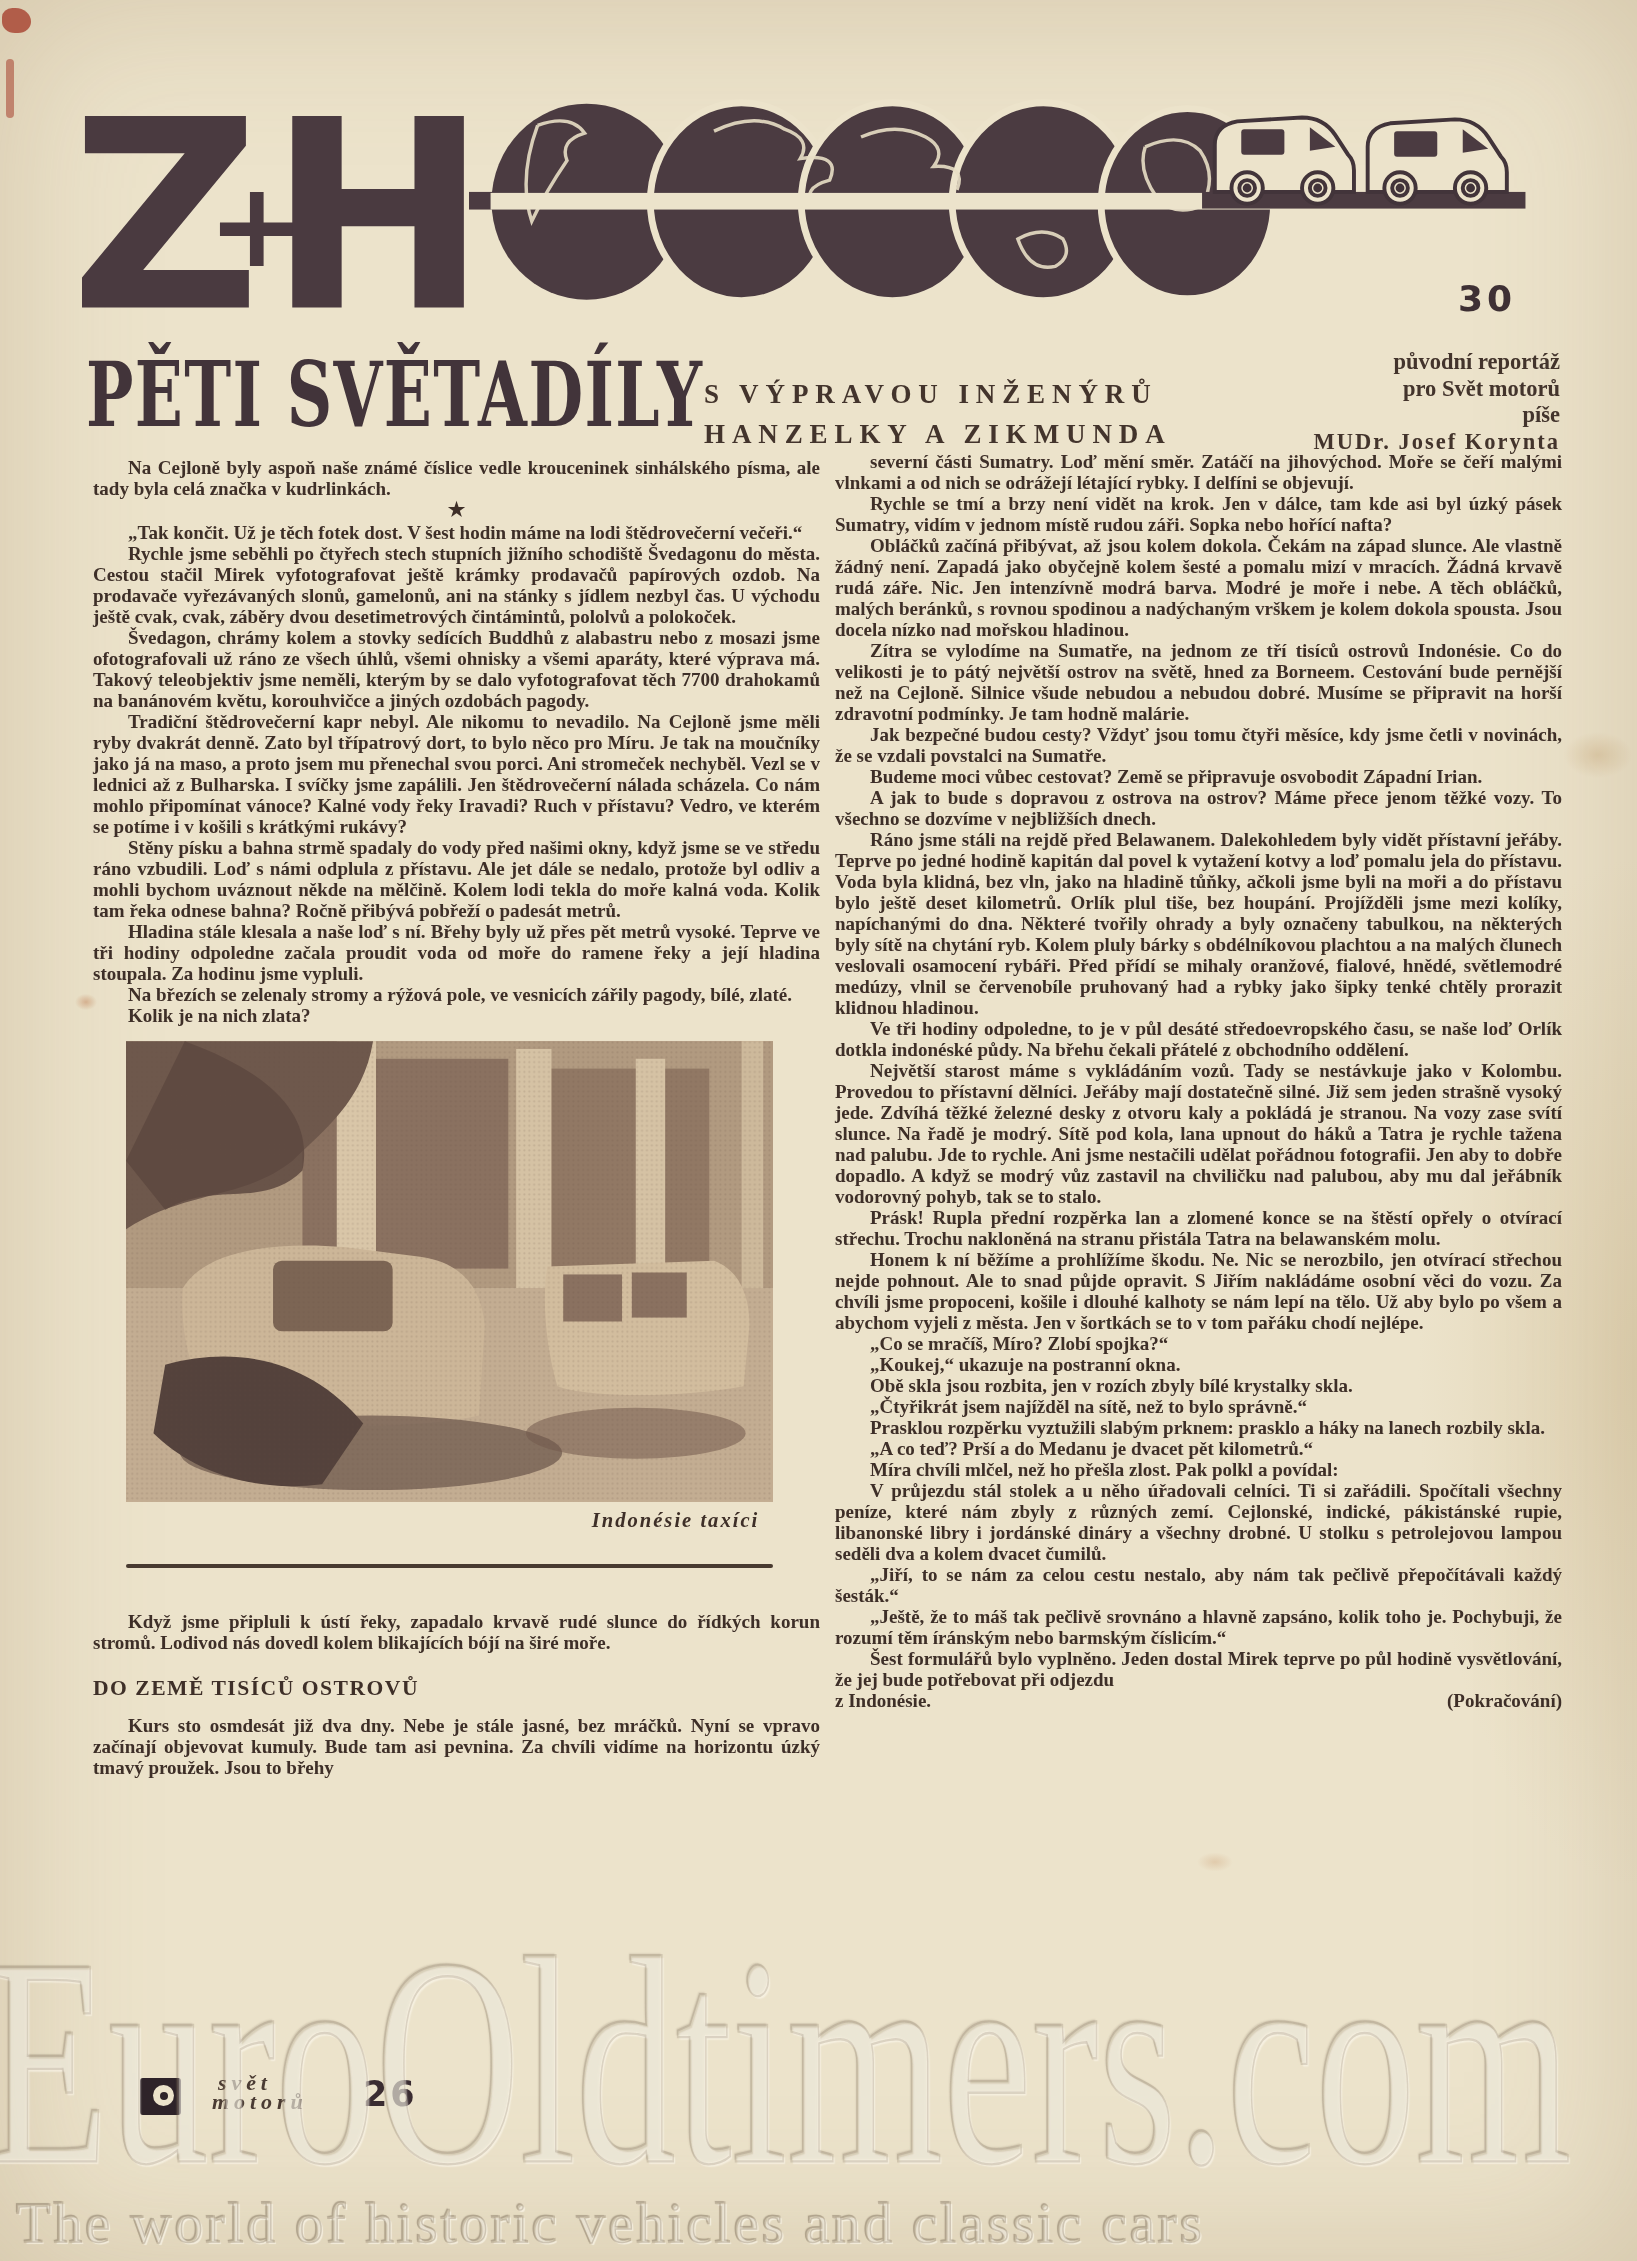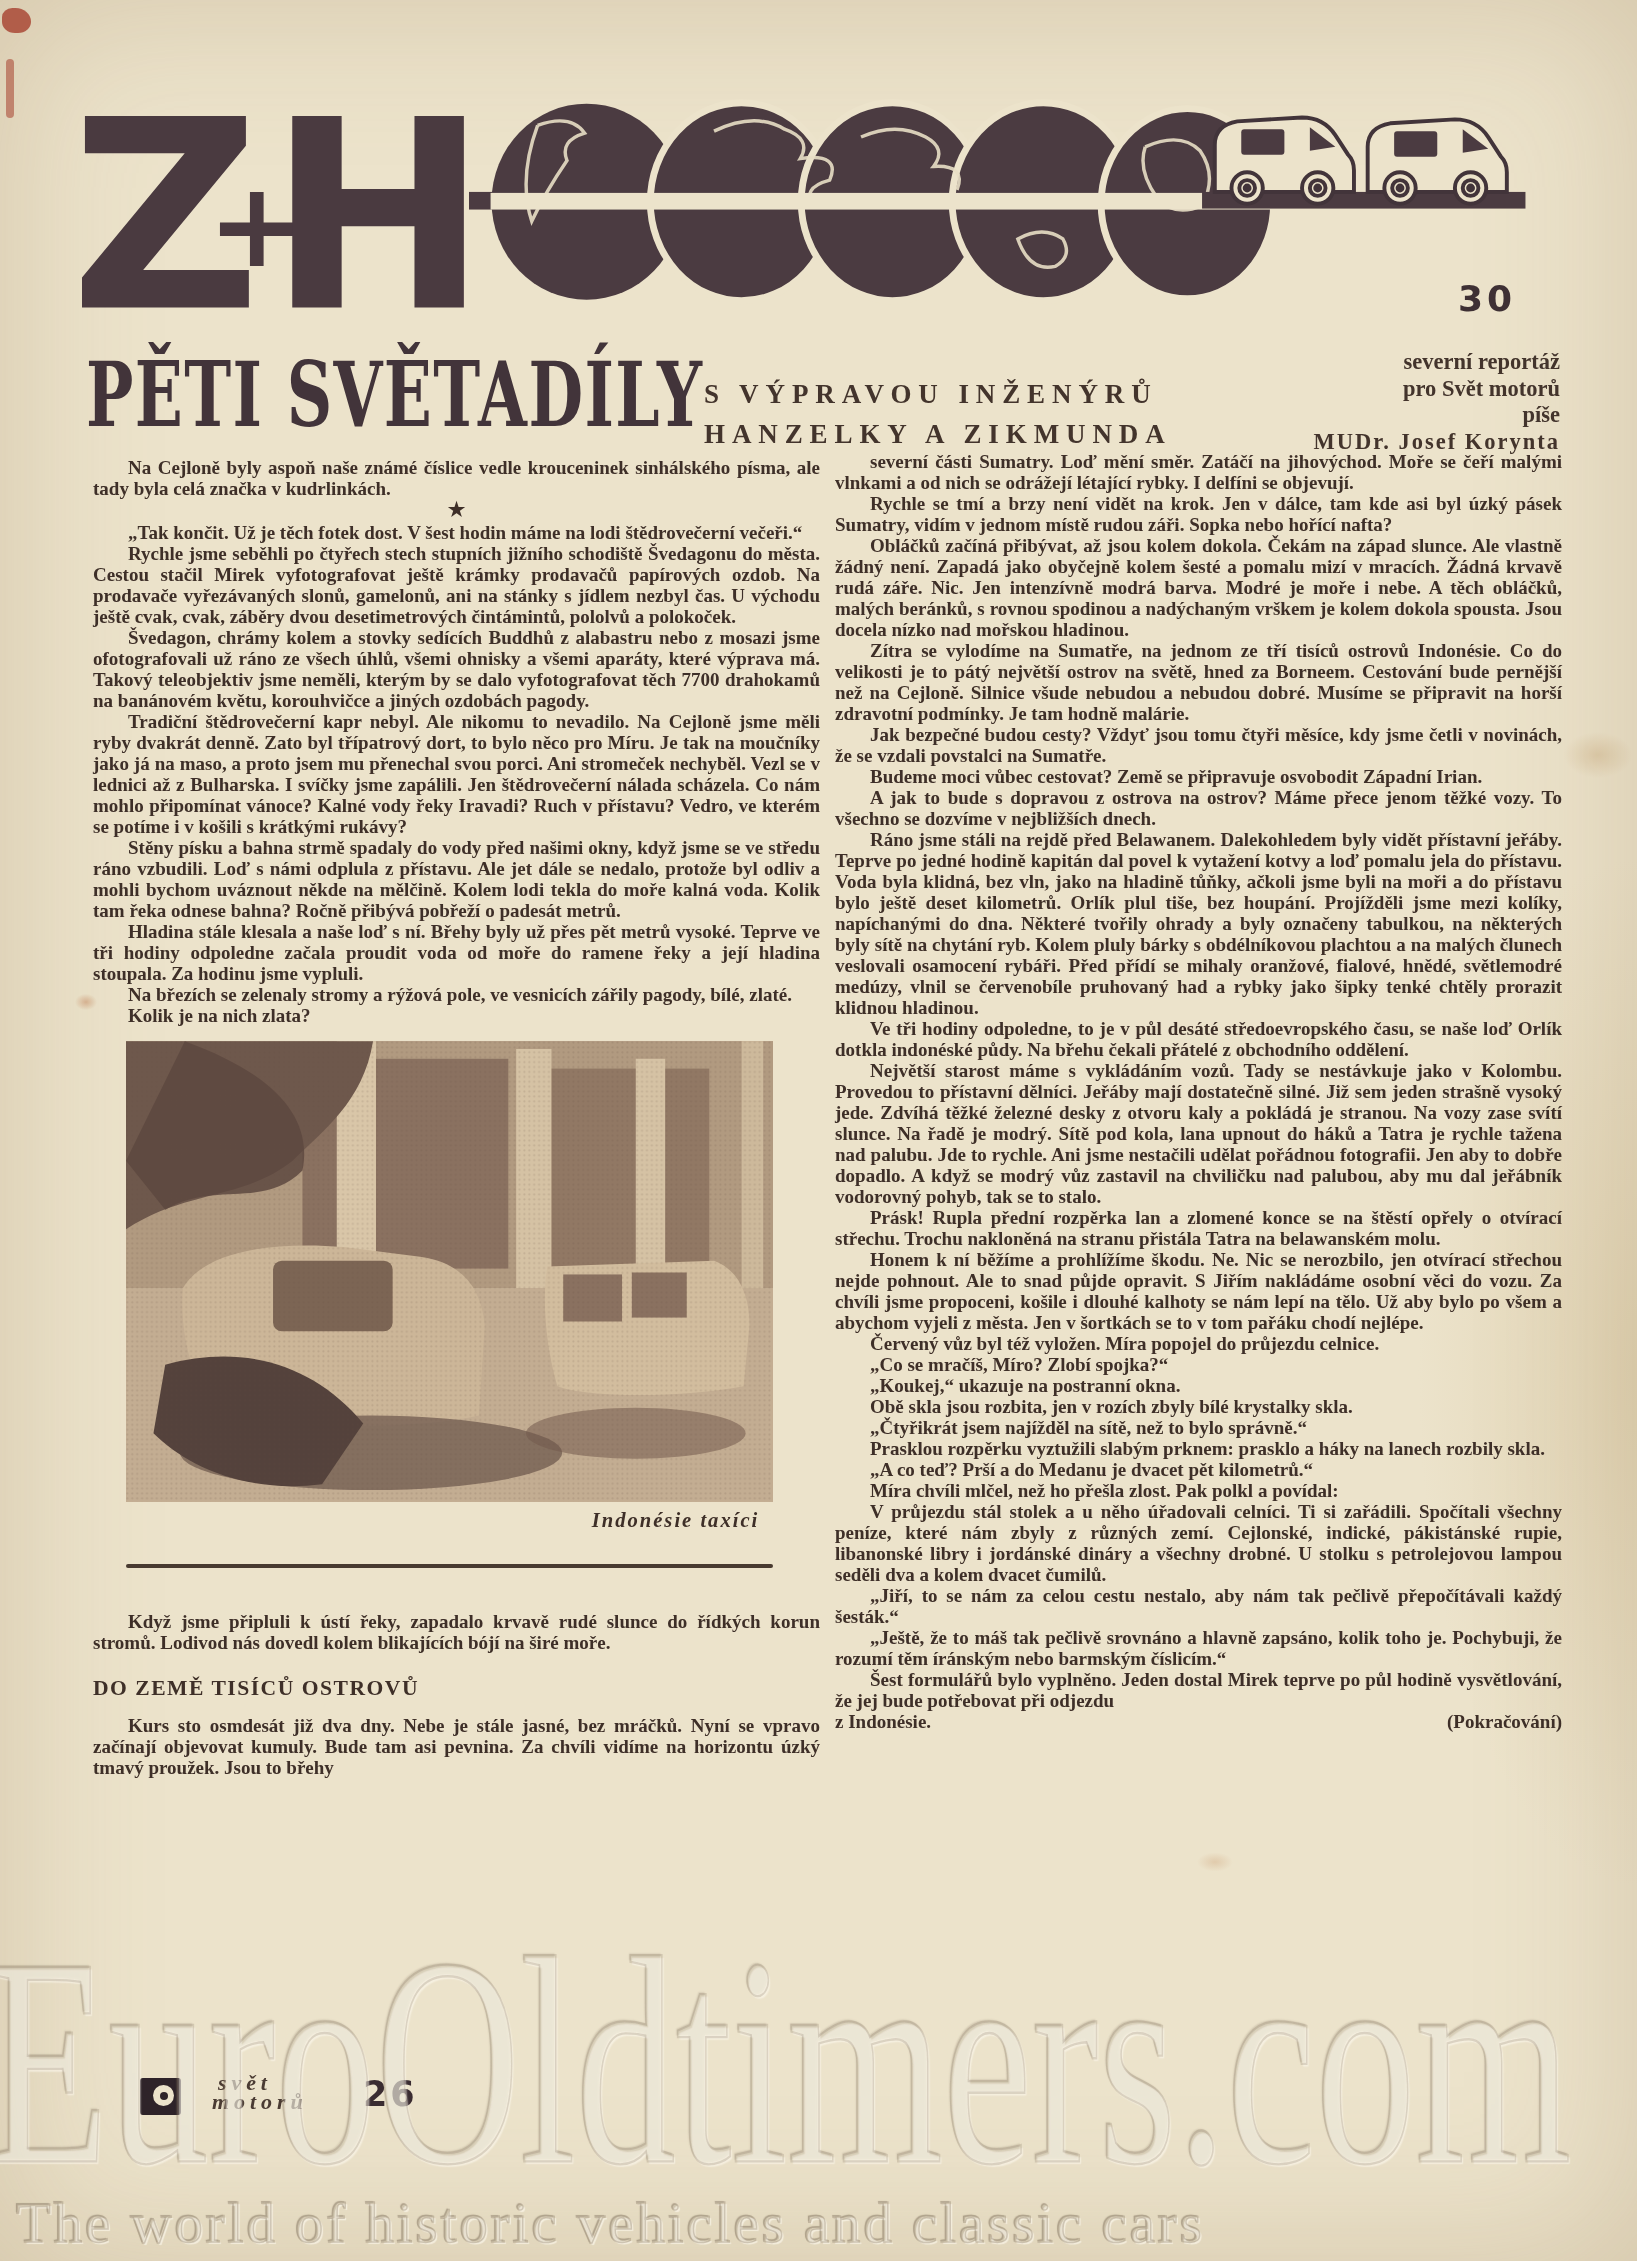--- a/index.html
+++ b/index.html
@@ -143,21 +143,21 @@
   </svg>
 
   <div class="issue-num">30</div>
 
   <div class="title">PĚTI SVĚTADÍLY</div>
   <div class="subtitle">
     <div>S VÝPRAVOU INŽENÝRŮ</div>
     <div>HANZELKY A ZIKMUNDA</div>
   </div>
   <div class="byline">
-    <div>severní reportáž</div>
+    <div>původní reportáž</div>
     <div>pro Svět motorů</div>
     <div>píše</div>
     <div class="b4">MUDr. Josef Korynta</div>
   </div>
 
   <div class="col col-left">
     <p class="para">Na Cejloně byly aspoň naše známé číslice vedle krouceninek sinhálského písma, ale tady byla celá značka v kudrlinkách.</p>
     <div class="star">★</div>
     <div>
         <p class="para">„Tak končit. Už je těch fotek dost. V šest hodin máme na lodi štědrovečerní večeři.“</p>
@@ -215,21 +215,20 @@
         <p class="para">Obláčků začíná přibývat, až jsou kolem dokola. Čekám na západ slunce. Ale vlastně žádný není. Zapadá jako obyčejně kolem šesté a pomalu mizí v mracích. Žádná krvavě rudá záře. Nic. Jen intenzívně modrá barva. Modré je moře i nebe. A těch obláčků, malých beránků, s rovnou spodinou a nadýchaným vrškem je kolem dokola spousta. Jsou docela nízko nad mořskou hladinou.</p>
         <p class="para">Zítra se vylodíme na Sumatře, na jednom ze tří tisíců ostrovů Indonésie. Co do velikosti je to pátý největší ostrov na světě, hned za Borneem. Cestování bude pernější než na Cejloně. Silnice všude nebudou a nebudou dobré. Musíme se připravit na horší zdravotní podmínky. Je tam hodně malárie.</p>
         <p class="para">Jak bezpečné budou cesty? Vždyť jsou tomu čtyři měsíce, kdy jsme četli v novinách, že se vzdali povstalci na Sumatře.</p>
         <p class="para">Budeme moci vůbec cestovat? Země se připravuje osvobodit Západní Irian.</p>
         <p class="para">A jak to bude s dopravou z ostrova na ostrov? Máme přece jenom těžké vozy. To všechno se dozvíme v nejbližších dnech.</p>
         <p class="para">Ráno jsme stáli na rejdě před Belawanem. Dalekohledem byly vidět přístavní jeřáby. Teprve po jedné hodině kapitán dal povel k vytažení kotvy a loď pomalu jela do přístavu. Voda byla klidná, bez vln, jako na hladině tůňky, ačkoli jsme byli na moři a do přístavu bylo ještě deset kilometrů. Orlík plul tiše, bez houpání. Projížděli jsme mezi kolíky, napíchanými do dna. Některé tvořily ohrady a byly označeny tabulkou, na některých byly sítě na chytání ryb. Kolem pluly bárky s obdélníkovou plachtou a na malých člunech veslovali osamocení rybáři. Před přídí se mihaly oranžové, fialové, hnědé, světlemodré medúzy, vlnil se červenobíle pruhovaný had a rybky jako šipky tenké chtěly prorazit klidnou hladinou.</p>
         <p class="para">Ve tři hodiny odpoledne, to je v půl desáté středoevropského času, se naše loď Orlík dotkla indonéské půdy. Na břehu čekali přátelé z obchodního oddělení.</p>
         <p class="para">Největší starost máme s vykládáním vozů. Tady se nestávkuje jako v Kolombu. Provedou to přístavní dělníci. Jeřáby mají dostatečně silné. Již sem jeden strašně vysoký jede. Zdvíhá těžké železné desky z otvoru kaly a pokládá je stranou. Na vozy zase svítí slunce. Na řadě je modrý. Sítě pod kola, lana upnout do háků a Tatra je rychle tažena nad palubu. Jde to rychle. Ani jsme nestačili udělat pořádnou fotografii. Jen aby to dobře dopadlo. A když se modrý vůz zastavil na chviličku nad palubou, aby mu dal jeřábník vodorovný pohyb, tak se to stalo.</p>
         <p class="para">Prásk! Rupla přední rozpěrka lan a zlomené konce se na štěstí opřely o otvírací střechu. Trochu nakloněná na stranu přistála Tatra na belawanském molu.</p>
         <p class="para">Honem k ní běžíme a prohlížíme škodu. Ne. Nic se nerozbilo, jen otvírací střechou nejde pohnout. Ale to snad půjde opravit. S Jiřím nakládáme osobní věci do vozu. Za chvíli jsme propoceni, košile i dlouhé kalhoty se nám lepí na tělo. Už aby bylo po všem a abychom vyjeli z města. Jen v šortkách se to v tom pařáku chodí nejlépe.</p>
-        <p class="para">Červený vůz byl též vyložen. Míra popojel do průjezdu celnice.</p>
         <p class="para">„Co se mračíš, Míro? Zlobí spojka?“</p>
         <p class="para">„Koukej,“ ukazuje na postranní okna.</p>
         <p class="para">Obě skla jsou rozbita, jen v rozích zbyly bílé krystalky skla.</p>
         <p class="para">„Čtyřikrát jsem najížděl na sítě, než to bylo správně.“</p>
         <p class="para">Prasklou rozpěrku vyztužili slabým prknem: prasklo a háky na lanech rozbily skla.</p>
         <p class="para">„A co teď? Prší a do Medanu je dvacet pět kilometrů.“</p>
         <p class="para">Míra chvíli mlčel, než ho přešla zlost. Pak polkl a povídal:</p>
         <p class="para">V průjezdu stál stolek a u něho úřadovali celníci. Ti si zařádili. Spočítali všechny peníze, které nám zbyly z různých zemí. Cejlonské, indické, pákistánské rupie, libanonské libry i jordánské dináry a všechny drobné. U stolku s petrolejovou lampou seděli dva a kolem dvacet čumilů.</p>
         <p class="para">„Jiří, to se nám za celou cestu nestalo, aby nám tak pečlivě přepočítávali každý šesták.“</p>
         <p class="para">„Ještě, že to máš tak pečlivě srovnáno a hlavně zapsáno, kolik toho je. Pochybuji, že rozumí těm íránským nebo barmským číslicím.“</p>

